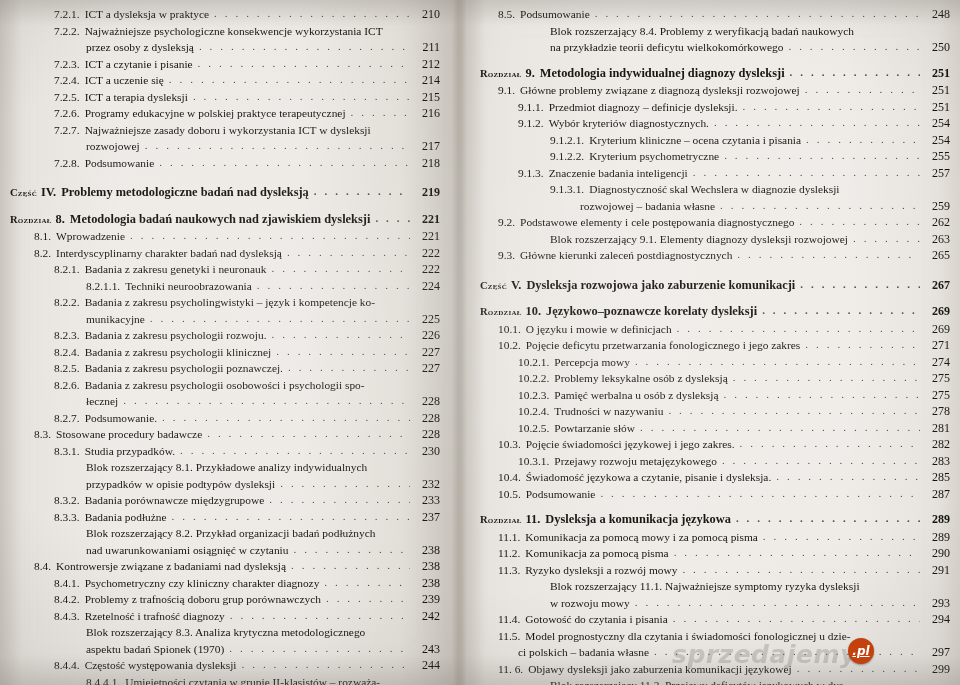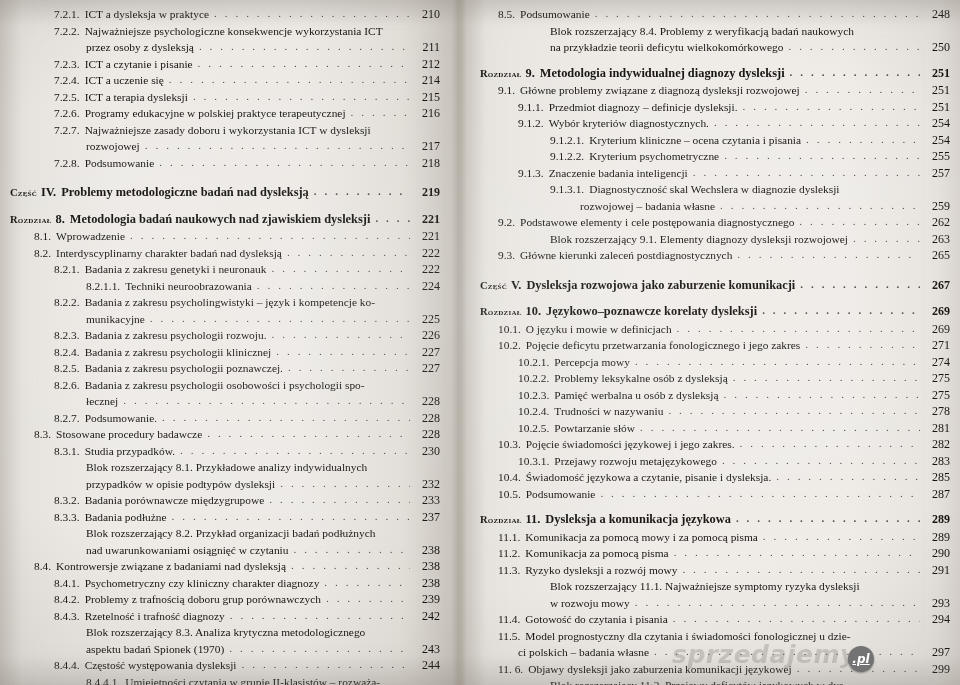--- a/index.html
+++ b/index.html
@@ -155,25 +155,25 @@
     font-size: 25px;
     font-style: italic;
     font-weight: 700;
     color: rgba(120,116,110,0.30);
     letter-spacing: 0.5px;
     white-space: nowrap;
   }
   #watermark .wm-badge {
     position: absolute;
     left: 176px;
-    top: 12px;
+    top: 4px;
     width: 26px;
     height: 26px;
     border-radius: 50%;
-    background: #737373;
+    background: #c2410c;
     color: #fff;
     font-family: "DejaVu Sans", sans-serif;
     font-size: 12px;
     font-weight: bold;
     font-style: italic;
     display: flex;
     align-items: center;
     justify-content: center;
     box-shadow: 0 1px 2px rgba(0,0,0,0.35);
     text-decoration: underline;

